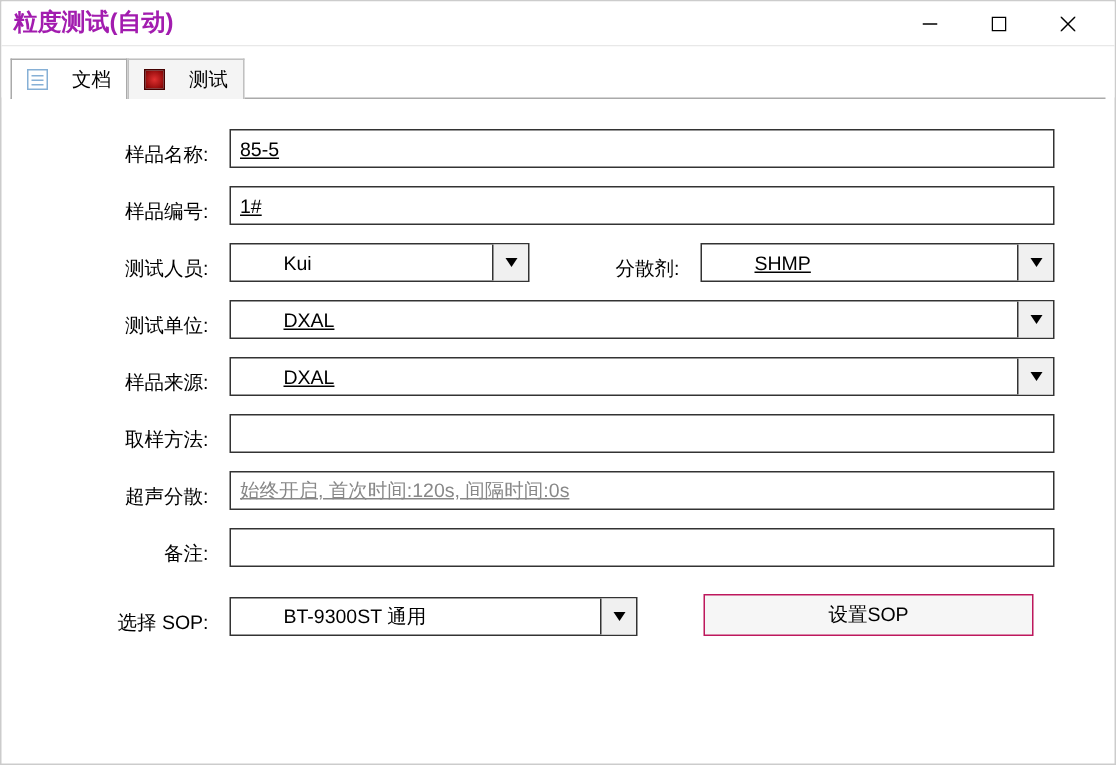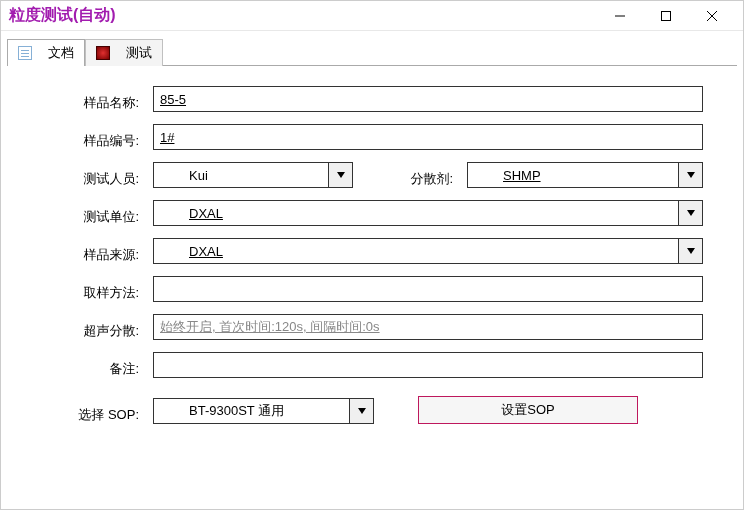--- a/index.html
+++ b/index.html
@@ -122,21 +122,21 @@
     </div>
 
 
     <div class="row">
       <span class="lbl">备注:</span>
       <input type="text" class="w-full" value="" style="">
     </div>
 
     <div class="row" style="margin-top:18px;">
       <span class="lbl">选择 SOP:</span>
-      <div class="select" style="width:221px;">
+      <div class="select" style="width:272px;">
         <span>BT-9300ST 通用</span>
         <span class="caret"></span>
       </div>
       <div style="width:20px;"></div>
       <div class="btn" style="width:220px;">
         <span>设置SOP</span>
       </div>
     </div>
 
   </div>

